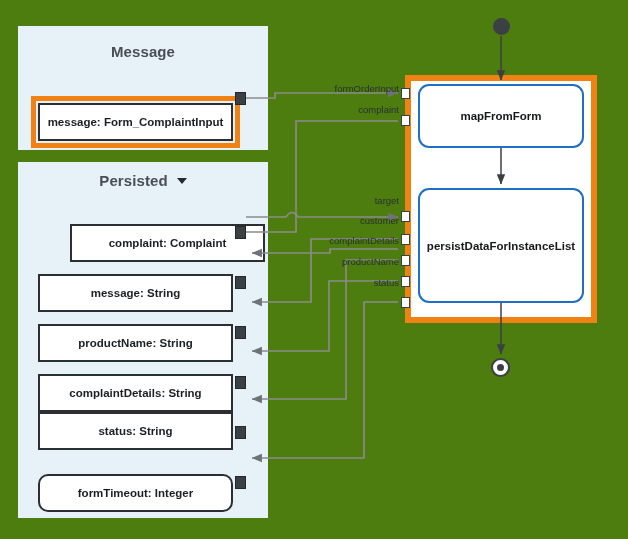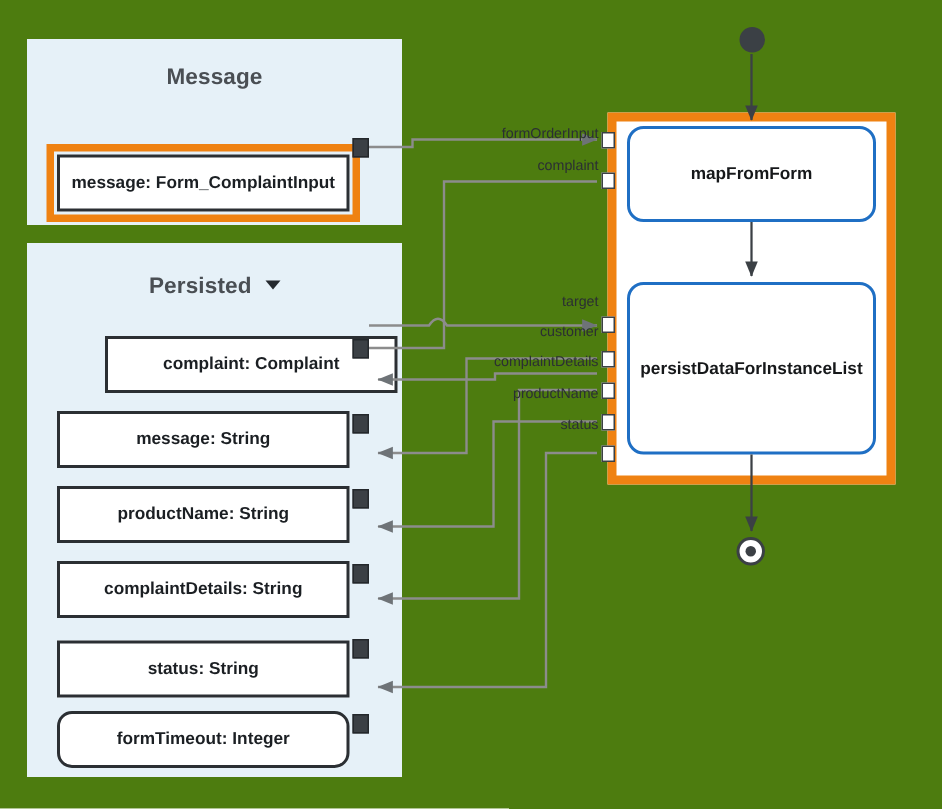--- a/index.html
+++ b/index.html
@@ -30,21 +30,21 @@
   .panel-title {
     position: absolute;
     width: 100%;
     text-align: center;
     font-size: 15px;
     font-weight: bold;
     color: #4a4f54;
     letter-spacing: .1px;
   }
   #panel-message .panel-title { top: 17px; }
-  #panel-persisted .panel-title { top: 20px; }
+  #panel-persisted .panel-title { top: 10px; }
   .caret {
     display: inline-block;
     margin-left: 9px;
     width: 0; height: 0;
     border-left: 5px solid transparent;
     border-right: 5px solid transparent;
     border-top: 6px solid #24292e;
     vertical-align: 2px;
   }
 
@@ -195,21 +195,21 @@
   <div class="vbox" style="left:38px; top:324px; width:195px; height:38px;">
     <span>productName: String</span>
   </div>
   <div class="port-sq" style="left:235px; top:326px;"></div>
 
   <div class="vbox" style="left:38px; top:374px; width:195px; height:38px;">
     <span>complaintDetails: String</span>
   </div>
   <div class="port-sq" style="left:235px; top:376px;"></div>
 
-  <div class="vbox" style="left:38px; top:427px; width:195px; height:38px;">
+  <div class="vbox" style="left:38px; top:412px; width:195px; height:38px;">
     <span>status: String</span>
   </div>
   <div class="port-sq" style="left:235px; top:426px;"></div>
 
   <div class="vbox" style="left:38px; top:474px; width:195px; height:38px;border-radius:10px;">
     <span>formTimeout: Integer</span>
   </div>
   <div class="port-sq" style="left:235px; top:476px;"></div>
 
   <div id="flow-container"></div>

